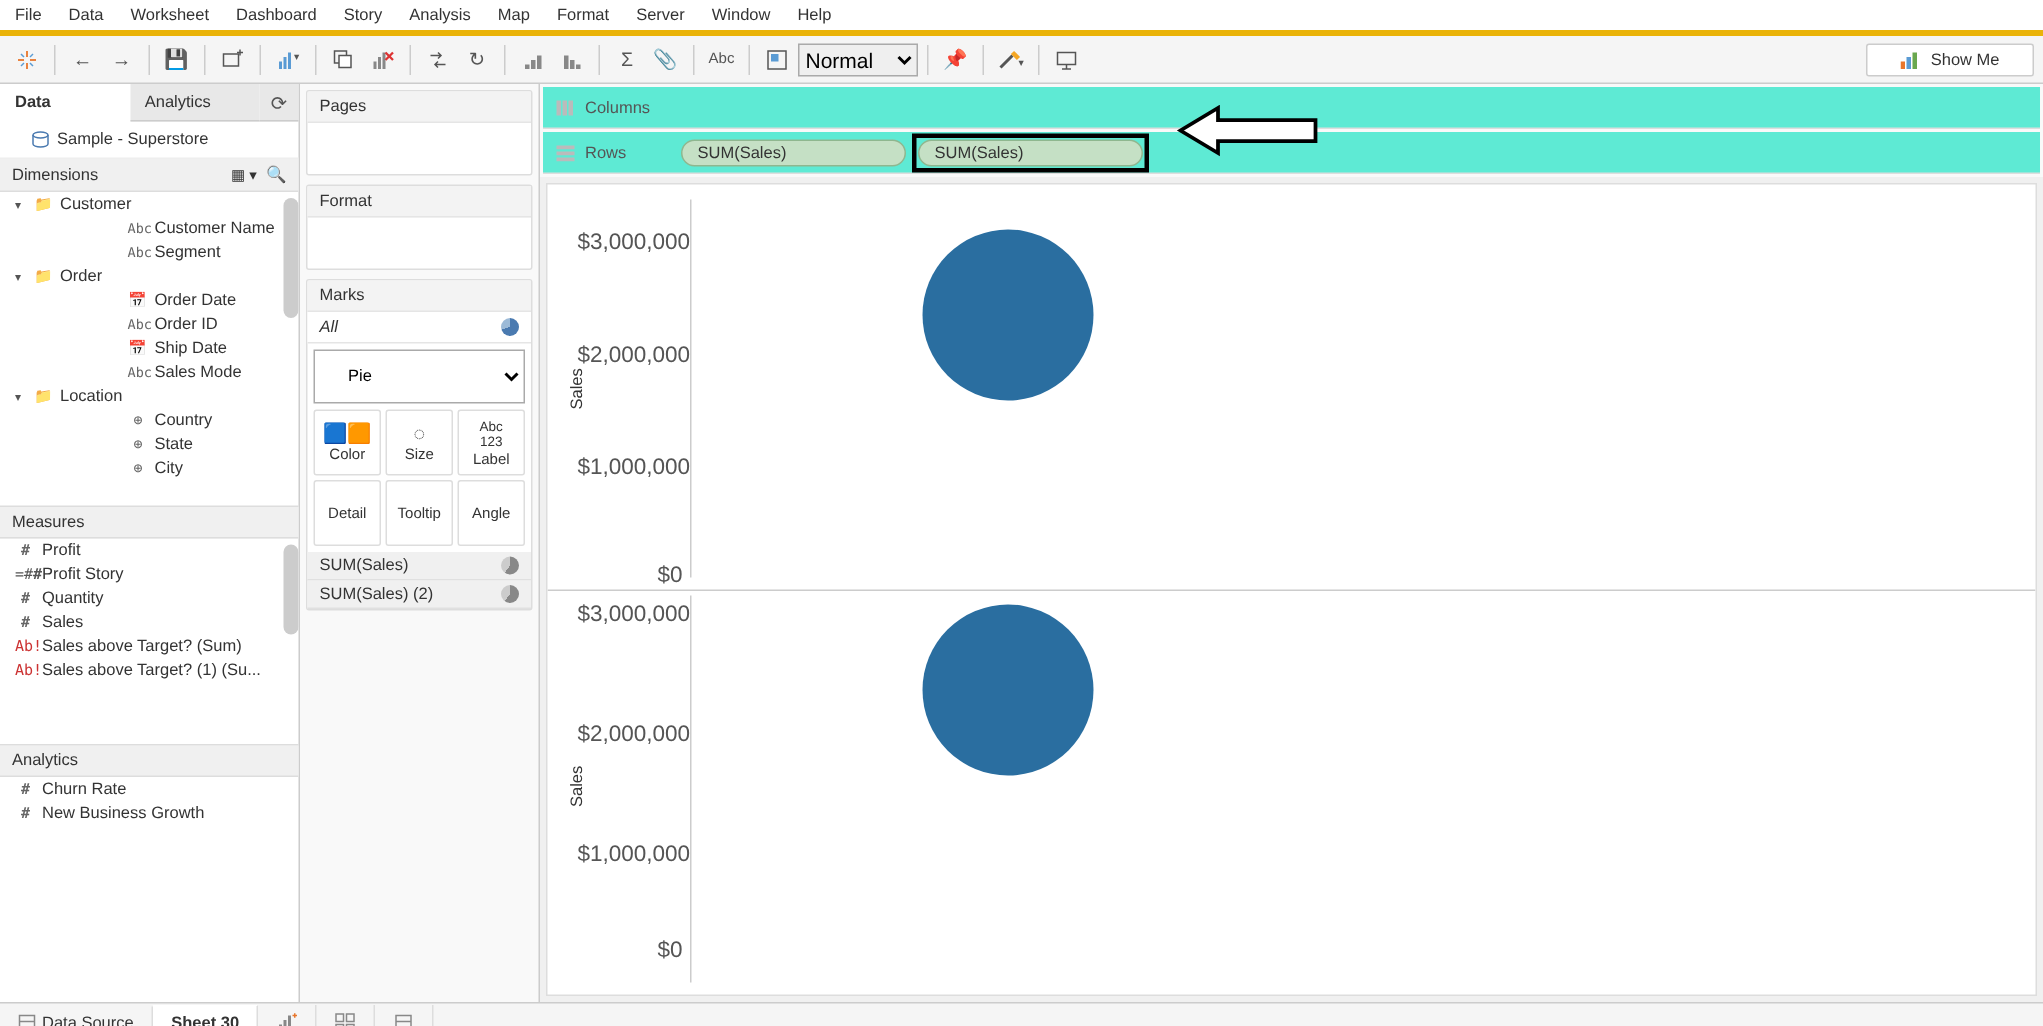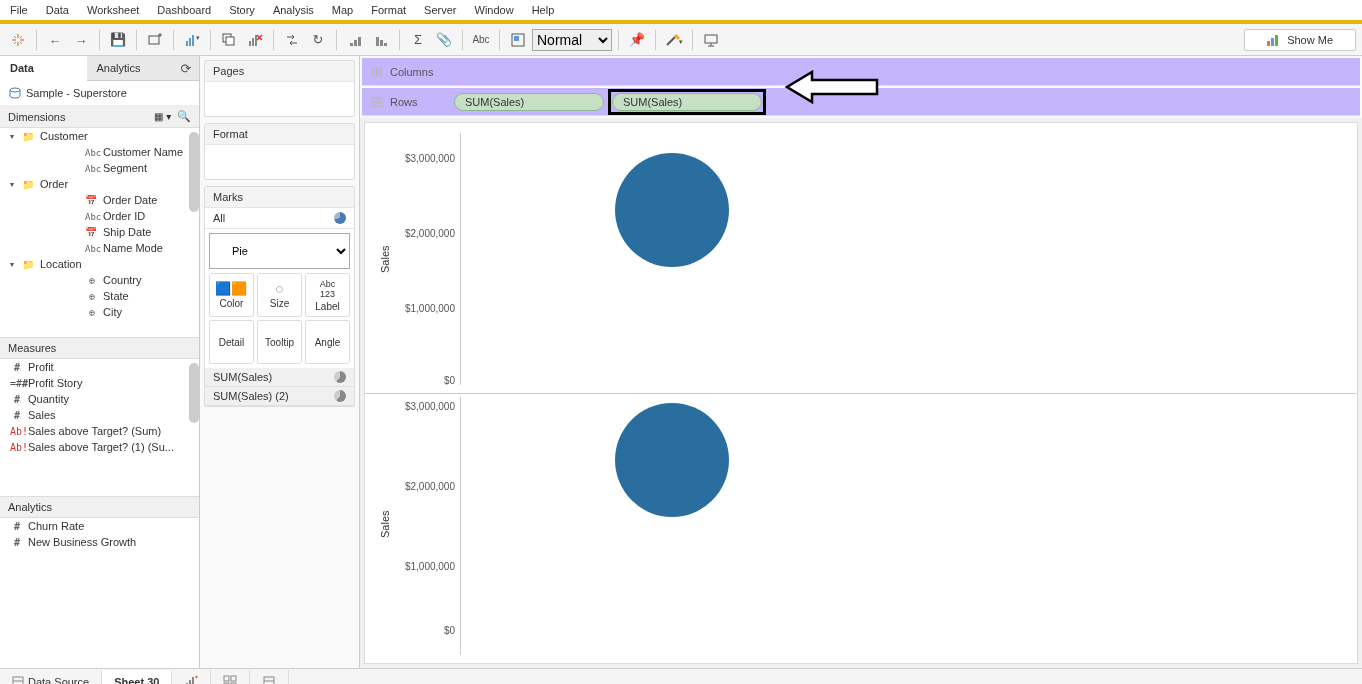--- a/index.html
+++ b/index.html
@@ -14,65 +14,65 @@
 .tb-select { height: 22px; font-size: 14px; border: 1px solid #aaa; }
 .showme { margin-left: auto; background: #fff; border: 1px solid #ccc; padding: 4px 22px; cursor: pointer; display: flex; align-items: center; gap: 6px; border-radius: 2px; }
 .showme-icon { width: 14px; height: 12px; display: inline-block; }
 
 .main { display: flex; height: calc(100vh - 72px); }
 .sidebar { width: 200px; background: #fff; border-right: 1px solid #ccc; display: flex; flex-direction: column; }
 .side-tabs { display: flex; }
 .side-tab { flex: 1; padding: 6px 10px; background: #e8e8e8; border-bottom: 1px solid #ccc; cursor: pointer; text-align: left; position: relative; }
 .side-tab.active { background: #fff; border-bottom: none; font-weight: bold; }
 .side-tab-refresh { width: 26px; display:flex; align-items:center; justify-content:center; background:#e8e8e8; border-bottom:1px solid #ccc; cursor:pointer; font-size:13px; color:#555;}
-.datasource { padding: 6px 8px; border-bottom: 1px solid #eee; display:flex; align-items:center; gap:4px;}
+.datasource { padding: 6px 20px; border-bottom: 1px solid #eee; display:flex; align-items:center; gap:4px;}
 .section-head { padding: 4px 8px; background: #f0f0f0; border-bottom: 1px solid #ddd; display: flex; align-items: center; font-size:11px; }
 .section-head .spacer { flex: 1; }
 .field-list { overflow-y: auto; position: relative; }
 .field { padding: 2px 6px 2px 10px; display: flex; align-items: center; gap: 4px; cursor: pointer; white-space: nowrap; overflow: hidden; text-overflow: ellipsis; }
 .field.folder { font-weight: normal; }
 .field .tri { width: 8px; font-size: 8px; color: #555; }
 .field .ico { width: 14px; text-align: center; font-size: 10px; color: #666; font-family: monospace; }
 .field .ico.abc::after { content: "Abc"; font-size: 9px; }
 .field .ico.date::after { content: "📅"; font-size: 10px; }
 .field .ico.hash::after { content: "#"; font-weight: bold; }
 .field .ico.globe::after { content: "⊕"; }
 .field .ico.folder::after { content: "📁"; font-size:10px; }
 .field.indent2 { padding-left: 56px; margin-left: 29px; }
 .scrollbar-thumb { position: absolute; right: 0; width: 10px; background: #ccc; border-radius: 5px; }
 
 .cards-col { width: 160px; background: #f9f9f9; border-right: 1px solid #ccc; padding: 4px; display: flex; flex-direction: column; gap: 6px; }
 .card { background: #fff; border: 1px solid #ddd; border-radius: 2px; }
 .card-title { padding: 4px 8px; font-size: 11px; background: #f3f3f3; border-bottom: 1px solid #e5e5e5; }
 .card-body { padding: 4px; }
-.marks-all { padding: 4px 8px; background: #fff; border-bottom: 1px solid #e5e5e5; display:flex; align-items:center; justify-content:space-between;}
+.marks-all { padding: 4px 8px; background: #fff; border-bottom: 1px solid #e5e5e5; display:flex; align-items:center; justify-content:space-between;font-style:italic;}
 .marks-all .pie-ico { width:12px; height:12px; border-radius:50%; background: conic-gradient(#4a7ab0 0 70%, #9cbad7 70% 100%);}
 .mark-select { width: 100%; height: 36px; font-size: 11px; border: 1px solid #aaa; padding-left: 18px; background:#fff; position:relative;}
 .mark-select-wrap { position: relative; }
 .mark-select-wrap .pie-mini { position:absolute; left:4px; top:5px; width:12px; height:12px; border-radius:50%; background: conic-gradient(#aaa 0 30%, #ddd 30% 100%); pointer-events:none;}
 .mark-grid { display: grid; grid-template-columns: repeat(3, 1fr); gap: 3px; margin-top: 4px; }
 .mark-cell { border: 1px solid #ddd; border-radius: 2px; padding: 4px 2px; text-align: center; font-size: 10px; cursor: pointer; height: 44px; display:flex; flex-direction:column; align-items:center; justify-content:center; gap:2px;}
 .mark-cell .mi { font-size: 13px; }
 .shelf-pill { display:flex; align-items:center; padding: 3px 8px; background: #f0f0f0; border-bottom:1px solid #e0e0e0; font-size:11px; position:relative;}
 .shelf-pill .mini-pie { width:12px; height:12px; border-radius:50%; background:conic-gradient(#888 0 60%, #ccc 60% 100%); margin-left:auto;}
 
 .viz-area { flex: 1; display: flex; flex-direction: column; background: #f0f0f0; }
 .shelves { background: #f9f9f9; }
-.shelf-row { display: flex; align-items: center; border-bottom: 1px solid #ddd; background: #c4b5fd; margin: 2px; height: 28px;}
+.shelf-row { display: flex; align-items: center; border-bottom: 1px solid #ddd; background: #5eead4; margin: 2px; height: 28px;}
 .shelf-label-cell { width: 90px; padding: 0 8px; display: flex; align-items: center; gap: 6px; color: #555; }
 .shelf-drop { flex: 1; display: flex; align-items: center; gap: 4px; padding: 2px; }
 .pill { background: #c5e0c5; border: 1px solid #8fb78f; border-radius: 10px; padding: 2px 10px; font-size: 11px; min-width: 150px; }
 .pill-highlight-box { border: 3px solid #000; padding: 1px; display: inline-flex; }
 
 .arrow-annot { position: absolute; pointer-events: none; }
 
 .canvas { flex: 1; background: #fff; margin: 4px; border: 1px solid #ddd; position: relative; overflow: hidden;}
 .chart-pane { position: absolute; left: 0; }
 .axis-label-v { position: absolute; transform: rotate(-90deg); transform-origin: left top; font-size: 11px; color: #333; }
-.tick { position: absolute; font-size: 10px; color: #555; text-align: right; width: 70px; }
+.tick { position: absolute; font-size: 15px; color: #555; text-align: right; width: 70px; }
 .pie-circle { position: absolute; border-radius: 50%; background: #2a6ea0; }
 
 .bottom-tabs { display: flex; align-items: center; height: 26px; border-top: 1px solid #ccc; background: #f5f5f5; }
 .bt-item { padding: 5px 12px; border-right: 1px solid #ddd; cursor: pointer; display:flex; align-items:center; gap:4px;}
 .bt-item.active { background: #fff; font-weight: bold; border-top: 1px solid #fff; margin-top:-1px;}
 
 svg { display: block; }
 </style>
 </head>
 <body>
@@ -263,21 +263,21 @@
       <div class="field indent2">
           <span class="ico abc"></span>
           <span>Order ID</span>
         </div>
       <div class="field indent2">
           <span class="ico date"></span>
           <span>Ship Date</span>
         </div>
       <div class="field indent2">
           <span class="ico abc"></span>
-          <span>Name Mode</span>
+          <span>Sales Mode</span>
         </div>
       <div class="field folder">
           <span class="tri">▾</span>
           <span class="ico folder"></span>
           <span>Location</span>
         </div>
       <div class="field indent2">
           <span class="ico globe"></span>
           <span>Country</span>
         </div>

